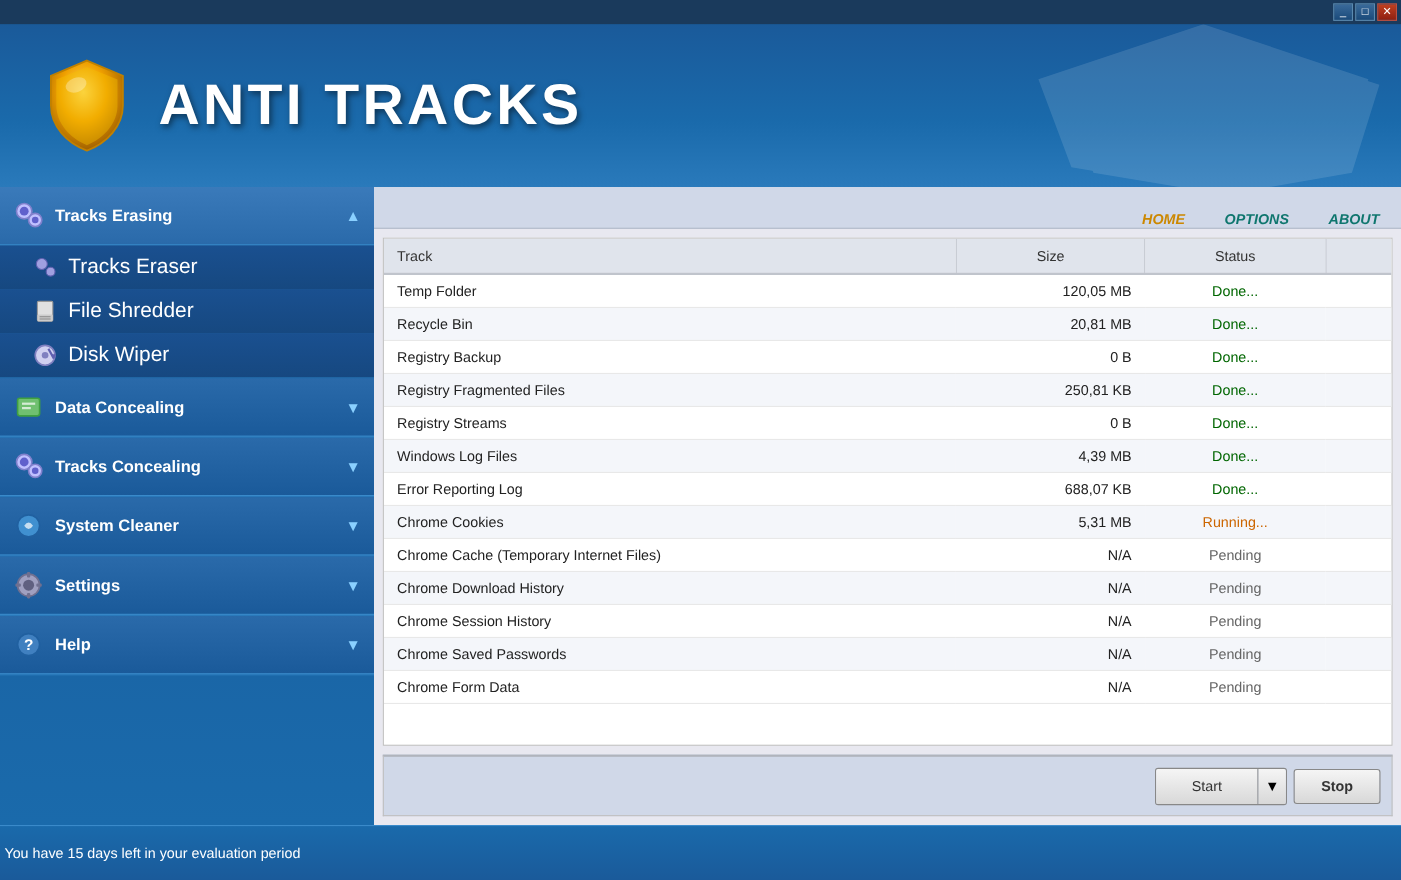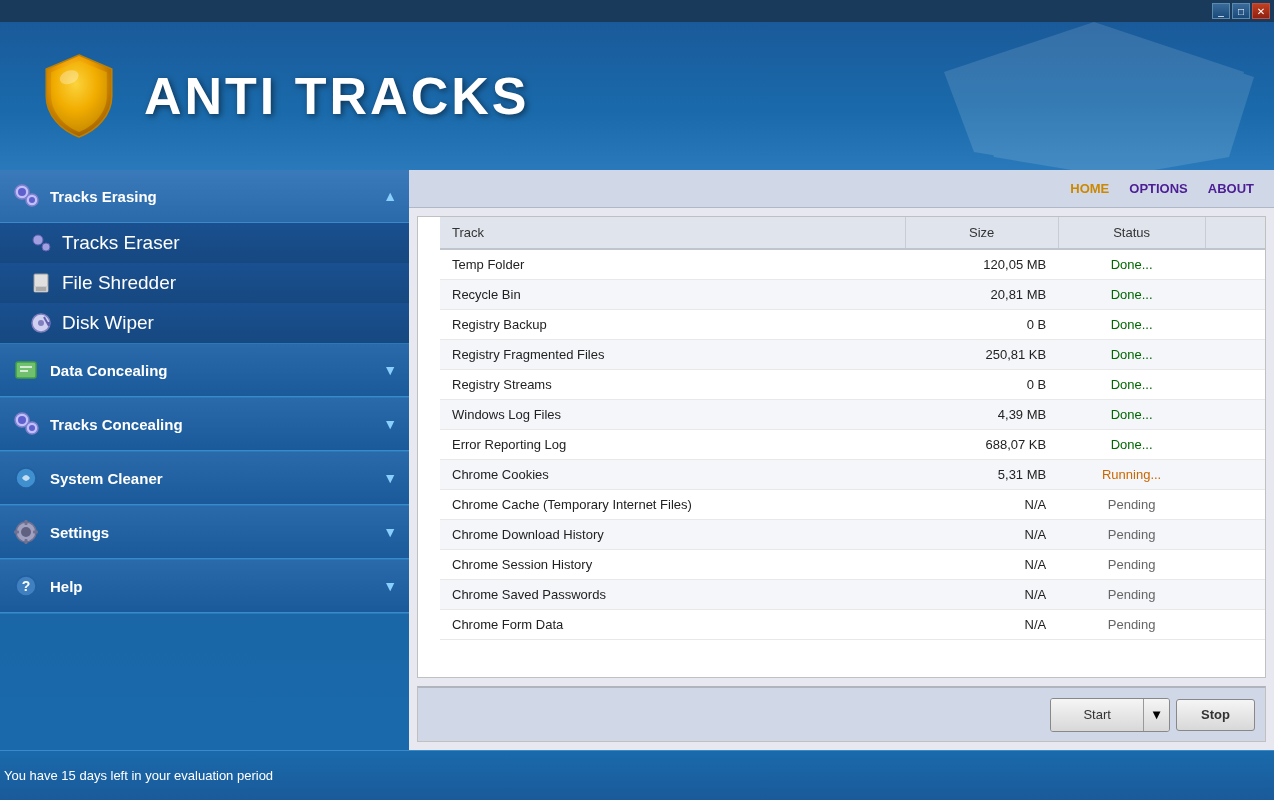--- a/index.html
+++ b/index.html
@@ -75,21 +75,21 @@
       position: absolute;
       top: 170px;
       left: 0;
       right: 0;
       bottom: 50px;
       display: flex;
     }
 
     
     .sidebar {
-      width: 409px;
+      width: 340px;
       background: linear-gradient(to bottom, #1a5a9a, #1a6aab);
       flex-shrink: 0;
       overflow-y: auto;
     }
     .sidebar-section {
       border-bottom: 1px solid #2a7abb;
     }
     .sidebar-section-header {
       display: flex;
       align-items: center;
@@ -135,43 +135,43 @@
       background: #e8e8f0;
       display: flex;
       flex-direction: column;
     }
 
     
     .nav-bar {
       background: #d0d8e8;
       height: 38px;
       display: flex;
-      align-items: center;
+      align-items: flex-end;
       justify-content: flex-end;
       padding-right: 20px;
       border-bottom: 1px solid #b0b8c8;
-      gap: 20px;
+      gap: 36px;
+      font-style: italic;
     }
     .nav-link {
       font-weight: bold;
       font-size: 13px;
       text-decoration: none;
       cursor: pointer;
     }
     .nav-link.active { color: #cc8800; }
-    .nav-link.inactive { color: #4c1d95; }
+    .nav-link.inactive { color: #0f766e; }
 
     
     .table-container {
       flex: 1;
       overflow-y: auto;
       background: white;
       margin: 8px 8px 8px 8px;
       border: 1px solid #c0c0c0;
-      padding-left: 22px;
     }
     table {
       width: 100%;
       border-collapse: collapse;
       font-size: 13px;
     }
     table thead tr {
       background: #e0e4ec;
       border-bottom: 2px solid #c0c4cc;
     }

